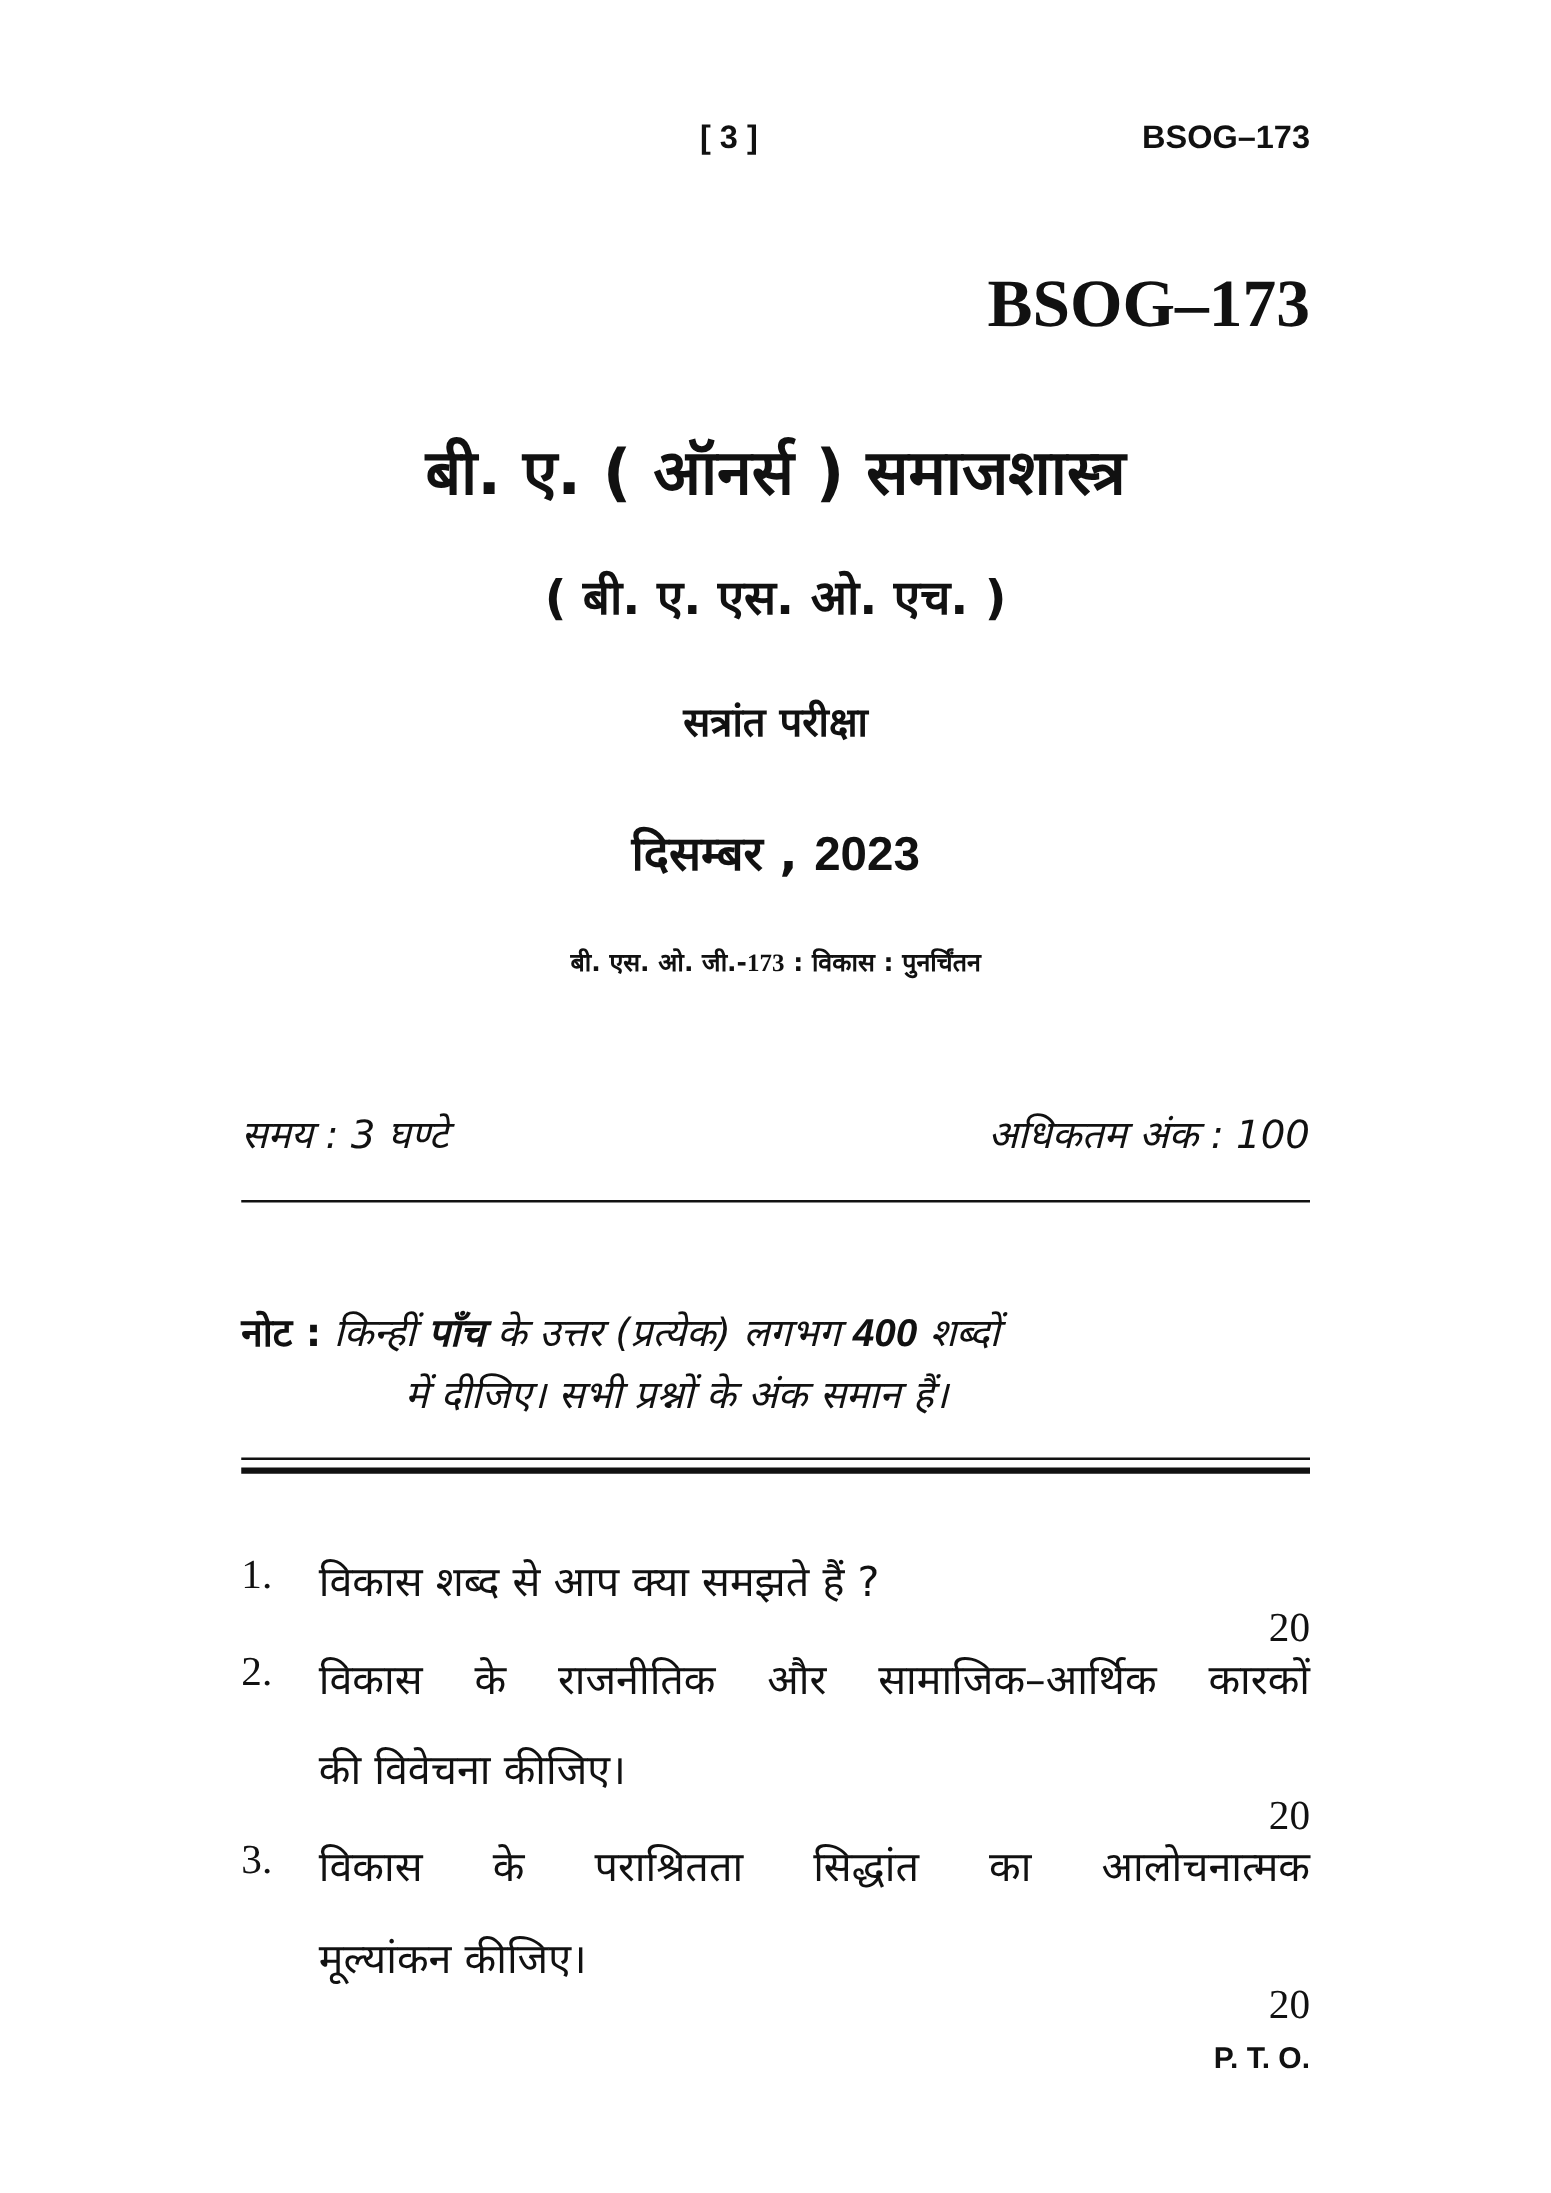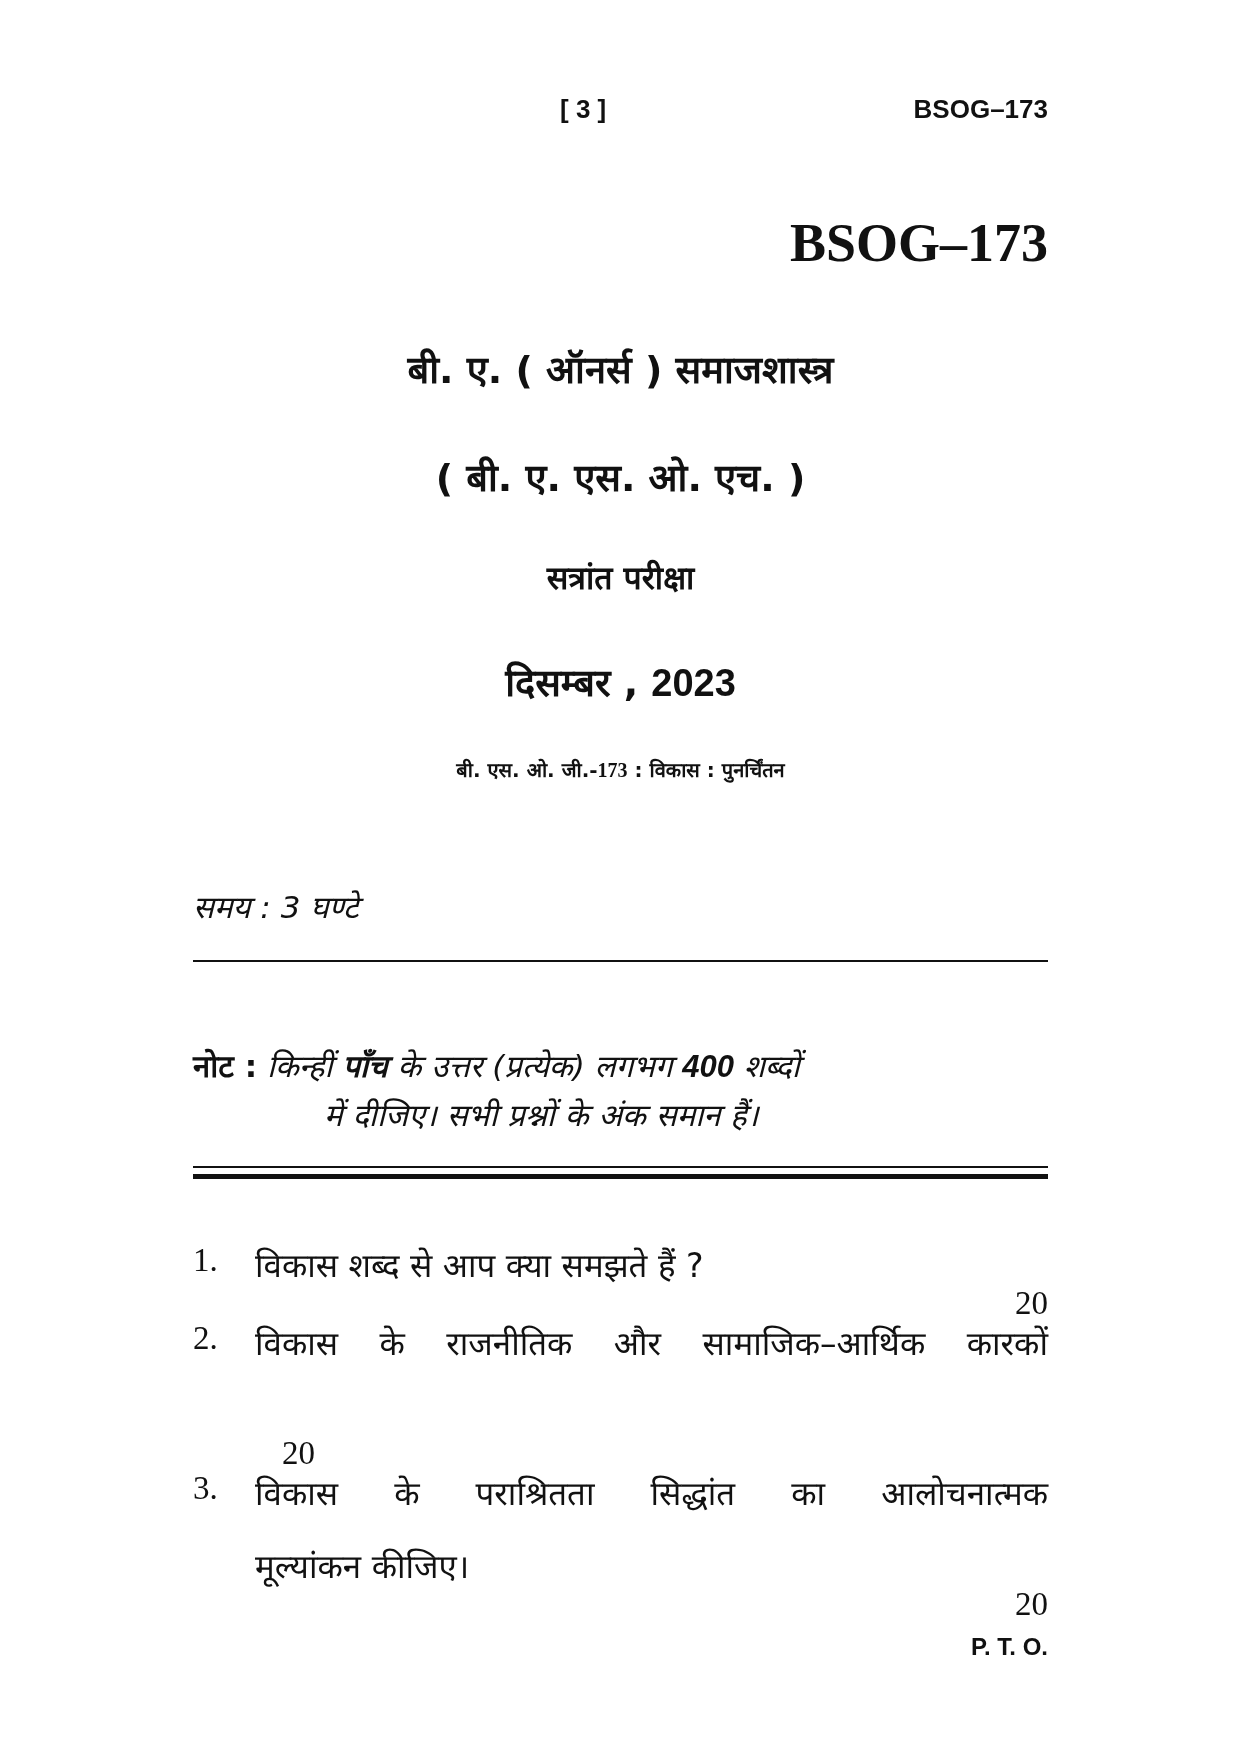--- a/index.html
+++ b/index.html
@@ -7,21 +7,21 @@
     .abs { position: absolute; }
     .sans-bold { font-family: "Liberation Sans", "DejaVu Sans", sans-serif; font-weight: bold; }
     .deva-bold { font-family: "DejaVu Sans", "Liberation Serif", sans-serif; font-weight: bold; }
     .deva { font-family: "DejaVu Sans", "Liberation Serif", sans-serif; }
     .center-line { left: 0; width: 1241px; text-align: center; }
 
     #page-num { left: 560px; top: 94px; font-size: 26px; }
     #header-code { right: 193px; top: 94px; font-size: 26px; }
     #main-code { right: 193px; top: 212px; font-size: 54px; font-weight: bold; font-family: "Liberation Serif", "DejaVu Serif", serif; }
 
-    #title1 { top: 342px; font-size: 38px; }
+    #title1 { top: 342px; font-size: 50px; }
     #title2 { top: 450px; font-size: 38px; }
     #title3 { top: 555px; font-size: 32px; }
     #title4 { top: 655px; font-size: 38px; }
     #title4 .num { font-family: Liberation Sans, sans-serif; font-weight: bold; }
     #course-line { top: 756px; font-size: 20px; }
     #course-line .num { font-family: "Liberation Serif", "DejaVu Serif", serif; font-weight: bold; }
 
     #time-row { left: 193px; width: 855px; top: 885px; font-size: 31px; font-style: italic; display: flex; justify-content: space-between; gap: 40px; }
     #rule1 { left: 193px; width: 855px; top: 960px; height: 0; border-top: 2px solid #111; }
 
@@ -60,20 +60,21 @@
 <div class="abs center-line deva-bold" id="title2">( बी. ए. एस. ओ. एच. )</div>
 <div class="abs center-line deva-bold" id="title3">सत्रांत परीक्षा</div>
 <div class="abs center-line deva-bold" id="title4">
   <span>दिसम्बर ,</span>
   <span class="num">2023</span>
 </div>
 <div class="abs center-line deva-bold" id="course-line"><span>बी. एस. ओ. जी.-</span><span class="num">173</span><span> : विकास : पुनर्चिंतन</span></div>
 
 <div class="abs deva" id="time-row">
   <span>समय : 3 घण्टे</span>
+  <span>अधिकतम अंक : 100</span>
 </div>
 <div class="abs" id="rule1"></div>
 
 <div class="abs deva" id="note-row">
   <span><span class="lbl">नोट :</span><span> किन्हीं </span><span class="b">पाँच</span><span> के उत्तर (प्रत्येक) लगभग </span><span class="sb">400</span><span> शब्दों</span></span>
 </div>
 <div class="abs deva" id="note-line2">में दीजिए। सभी प्रश्नों के अंक समान हैं।</div>
 
 <div class="abs" id="rule2a"></div>
 <div class="abs" id="rule2b"></div>
@@ -82,20 +83,21 @@
   <span class="q-num">1.</span>
   <span class="q-text last">विकास शब्द से आप क्या समझते हैं ?</span>
   <span class="q-marks">20</span>
 </div>
 
 <div class="abs q-row deva" id="q2-l1">
   <span class="q-num">2.</span>
   <span class="q-text">विकास के राजनीतिक और सामाजिक–आर्थिक कारकों</span>
 </div>
 <div class="abs q-line2 deva" id="q2-l2">
+  <span>की विवेचना कीजिए।</span>
   <span class="q-marks">20</span>
 </div>
 
 <div class="abs q-row deva" id="q3-l1">
   <span class="q-num">3.</span>
   <span class="q-text">विकास के पराश्रितता सिद्धांत का आलोचनात्मक</span>
 </div>
 <div class="abs q-line2 deva" id="q3-l2">
   <span>मूल्यांकन कीजिए।</span>
   <span class="q-marks">20</span>

